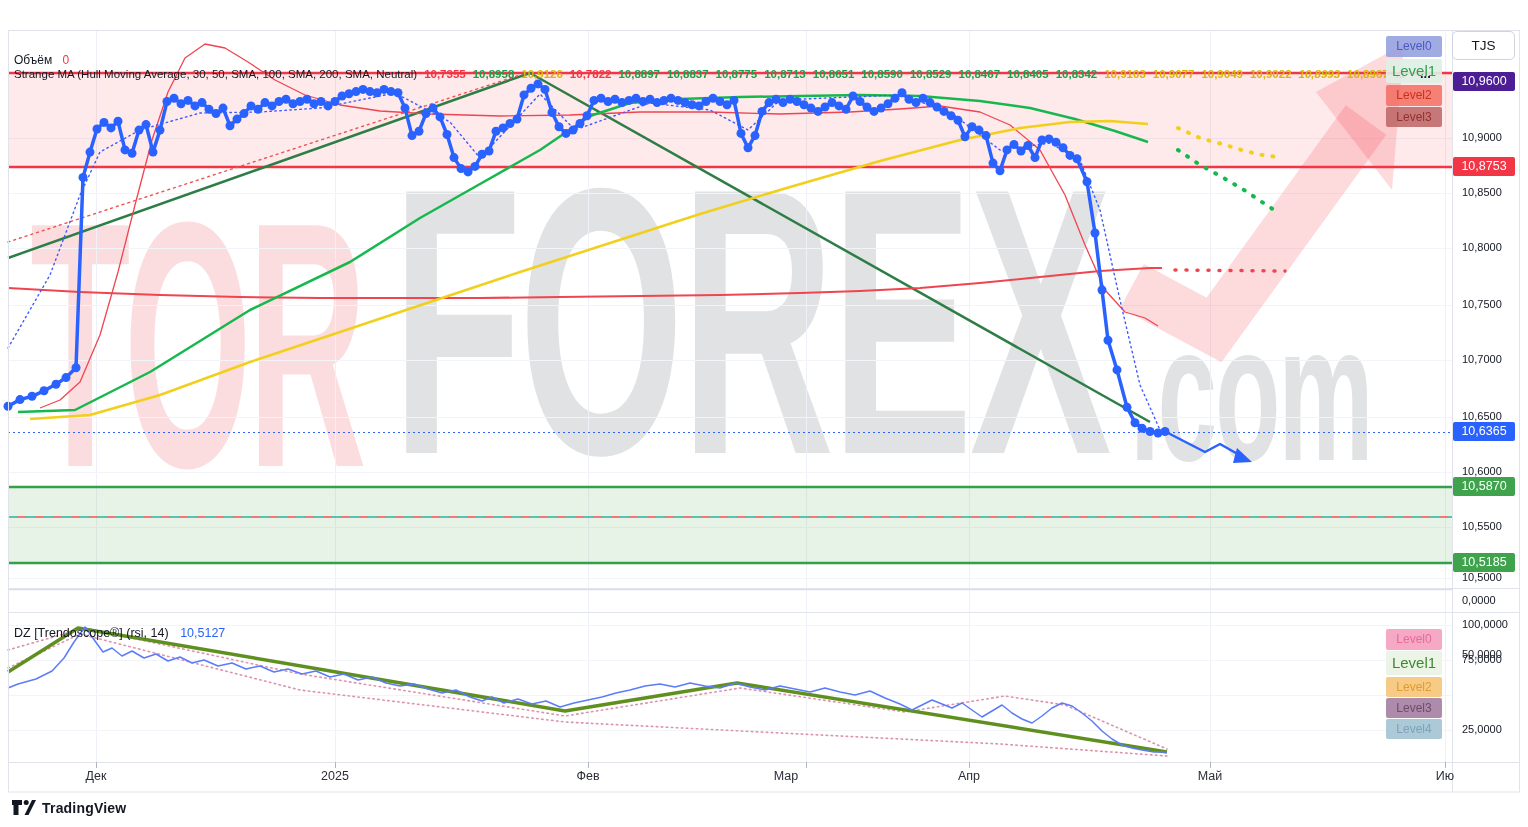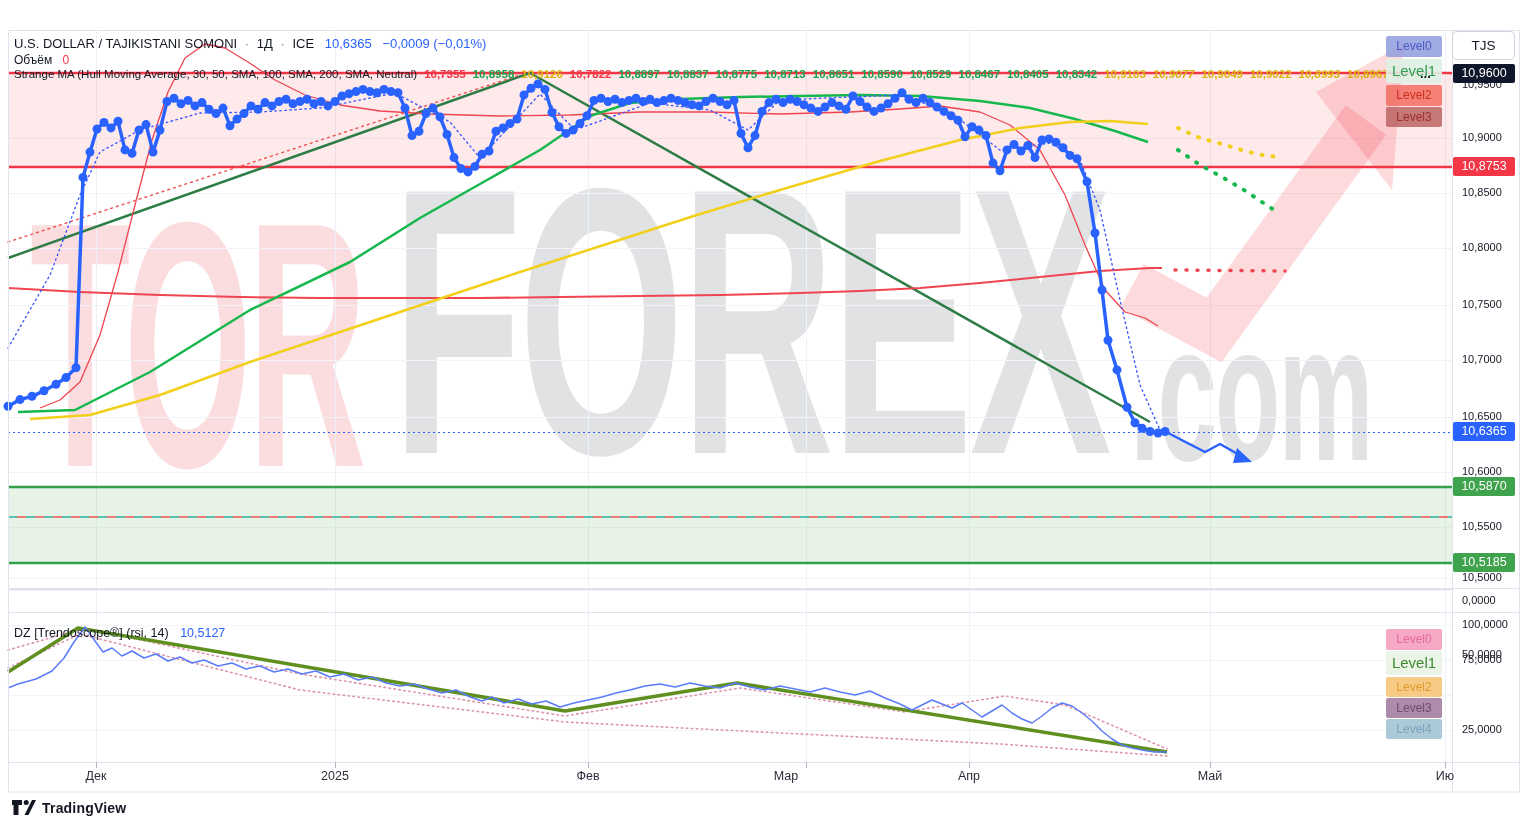--- a/index.html
+++ b/index.html
@@ -262,29 +262,20 @@
       <line x1="96.5" y1="762" x2="96.5" y2="768" stroke="#b2b5be" stroke-width="1"></line>
       <line x1="335.5" y1="762" x2="335.5" y2="768" stroke="#b2b5be" stroke-width="1"></line>
       <line x1="588.5" y1="762" x2="588.5" y2="768" stroke="#b2b5be" stroke-width="1"></line>
       <line x1="806.5" y1="762" x2="806.5" y2="768" stroke="#b2b5be" stroke-width="1"></line>
       <line x1="969.5" y1="762" x2="969.5" y2="768" stroke="#b2b5be" stroke-width="1"></line>
       <line x1="1210.5" y1="762" x2="1210.5" y2="768" stroke="#b2b5be" stroke-width="1"></line>
       <line x1="1445.5" y1="762" x2="1445.5" y2="768" stroke="#b2b5be" stroke-width="1"></line>
     </svg>
 
 
-  <div class="legend-row" id="row1">
-    <span>U.S. DOLLAR / TAJIKISTANI SOMONI</span>
-    <span class="sep">·</span>
-    <span>1Д</span>
-    <span class="sep">·</span>
-    <span>ICE</span>
-    <span class="blue">10,6365</span>
-    <span class="blue">−0,0009 (−0,01%)</span>
-  </div>
   <div class="legend-row" id="row2">
     <span>Объём</span>
     <span class="red">0</span>
   </div>
   <div class="legend-row" id="row3">
     <span>Strange MA (Hull Moving Average, 30, 50, SMA, 100, SMA, 200, SMA, Neutral)</span>
   <span style="color: rgb(242, 54, 69); font-weight: 700;">10,7355</span>
       <span style="color: rgb(26, 162, 75); font-weight: 700;">10,8958</span>
       <span style="color: rgb(217, 179, 14); font-weight: 700;">10,9126</span>
       <span style="color: rgb(242, 54, 69); font-weight: 700;">10,7822</span>
@@ -292,21 +283,21 @@
       <span style="color: rgb(26, 162, 75); font-weight: 700;">10,8837</span>
       <span style="color: rgb(26, 162, 75); font-weight: 700;">10,8775</span>
       <span style="color: rgb(26, 162, 75); font-weight: 700;">10,8713</span>
       <span style="color: rgb(26, 162, 75); font-weight: 700;">10,8651</span>
       <span style="color: rgb(26, 162, 75); font-weight: 700;">10,8590</span>
       <span style="color: rgb(26, 162, 75); font-weight: 700; text-align: center;">10,8529</span>
       <span style="color: rgb(26, 162, 75); font-weight: 700;">10,8467</span>
       <span style="color: rgb(26, 162, 75); font-weight: 700;">10,8405</span>
       <span style="color: rgb(26, 162, 75); font-weight: 700;">10,8342</span>
       <span style="color: rgb(217, 179, 14); font-weight: 700;">10,9103</span>
-      <span style="color: rgb(217, 179, 14); font-weight: 700; font-style: italic;">10,9077</span>
+      <span style="color: rgb(217, 179, 14); font-weight: 700;">10,9077</span>
       <span style="color: rgb(217, 179, 14); font-weight: 700;">10,9049</span>
       <span style="color: rgb(217, 179, 14); font-weight: 700;">10,9022</span>
       <span style="color: rgb(217, 179, 14); font-weight: 700; font-style: italic;">10,8993</span>
       <span style="color: rgb(217, 179, 14); font-weight: 700;">10,8967</span>
       <span style="color: rgb(19, 23, 34); font-weight: 700;">...</span>
     </div>
 
   <div class="legend-row" id="dz-legend">
     <span>DZ [Trendoscope®] (rsi, 14)</span>
     <span class="blue">10,5127</span>
@@ -321,21 +312,21 @@
       <div class="axis-label" style="top: 131px;">10,9000</div>
       <div class="axis-label" style="top: 186px;">10,8500</div>
       <div class="axis-label" style="top: 241px;">10,8000</div>
       <div class="axis-label" style="top: 298px;">10,7500</div>
       <div class="axis-label" style="top: 353px;">10,7000</div>
       <div class="axis-label" style="top: 410px;">10,6500</div>
       <div class="axis-label" style="top: 465px;">10,6000</div>
       <div class="axis-label" style="top: 520px;">10,5500</div>
       <div class="axis-label" style="top: 571px;">10,5000</div>
       <div class="axis-label" style="top: 594px;">0,0000</div>
-      <div class="axis-chip" style="top: 64px; background: #0f172a; text-align: center;">10,9600</div>
+      <div class="axis-chip" style="top: 72px; background: #4c1d95; text-align: center;">10,9600</div>
       <div class="axis-chip" style="top: 157px; background: rgb(242, 54, 69);">10,8753</div>
       <div class="axis-chip" style="top: 422px; background: rgb(41, 98, 255);">10,6365</div>
       <div class="axis-chip" style="top: 477px; background: rgb(63, 163, 77);">10,5870</div>
       <div class="axis-chip" style="top: 553px; background: rgb(63, 163, 77);">10,5185</div>
       <div class="axis-label" style="top: 618px;">100,0000</div>
       <div class="axis-label" style="top: 653px;">75,0000</div>
       <div class="axis-label" style="top: 648px;">50,0000</div>
       <div class="axis-label" style="top: 723px;">25,0000</div>
     </div>
   <div id="gen-time">

